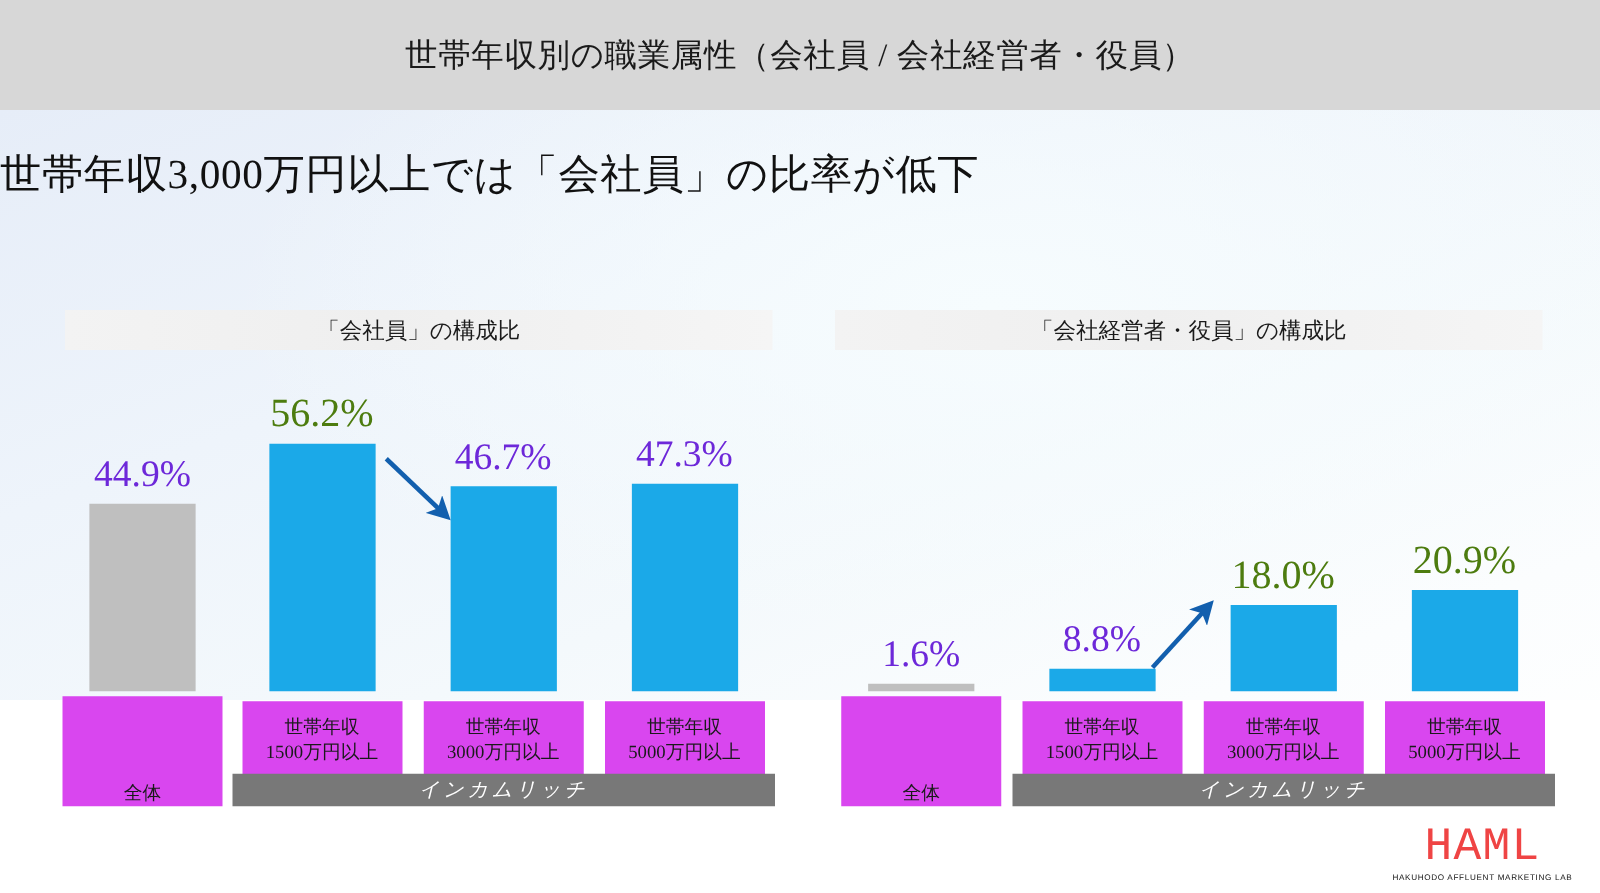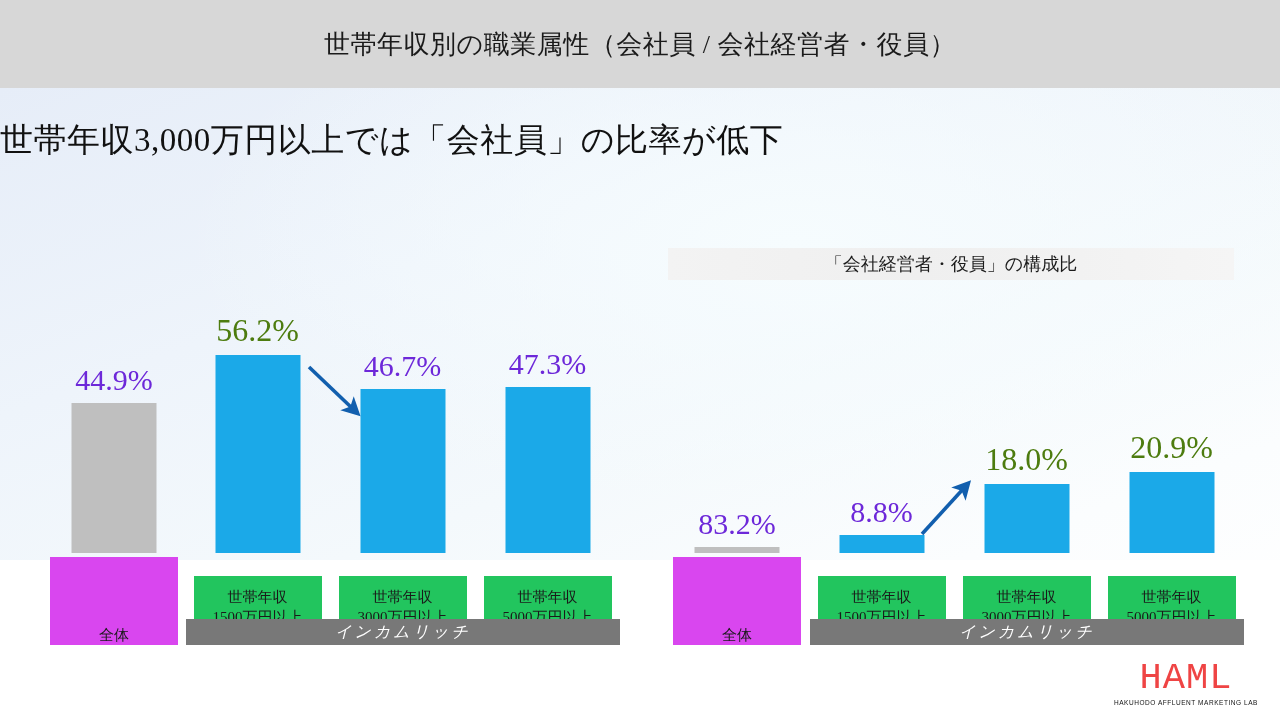--- a/index.html
+++ b/index.html
@@ -97,26 +97,26 @@
     white-space:nowrap;
     font-size:30px;
     font-family:"Liberation Serif", serif;
   }
   .bar-value.dark      { color:#6d28d9; }
   .bar-value.highlight { color:#4d7c0f; font-size:32px; }
 
   
   .axis-box {
     position:absolute;
-    bottom:7px;
+    bottom:22px;
     left:50%;
     transform:translateX(-50%);
     width:128px;
     height:62px;
-    background:#22c55e;
+    background:#d946ef;
     display:flex; flex-direction:column;
     align-items:center; justify-content:center;
     font-size:15px; line-height:20px;
     color:#1a1a1a;
     text-align:center;
   }
   .axis-box.total {
     height:88px;
     bottom:0;
     background:#d946ef;
@@ -172,20 +172,21 @@
   <div class="body-bg"></div>
   <div class="body-bg-fade"></div>
 
   <div class="header-band"></div>
   <div class="header-title">世帯年収別の職業属性（会社員 / 会社経営者・役員）</div>
 
   <div class="headline">
     <div class="headline-line">世帯年収3,000万円以上では「会社員」の比率が低下</div>
   </div>
 
+  <div class="panel-title" id="panel-title-left">「会社員」の構成比</div>
   <div class="panel-title" id="panel-title-right">「会社経営者・役員」の構成比</div>
 
   <div class="chart" id="chart-left">
 
     <div class="bar-col" style="left:4px; width:140px; height:345px;">
       <div class="bar gray" style="height:150px; bottom:92px;"></div>
       <div class="bar-value dark" style="bottom:248px;">44.9%</div>
       <div class="axis-box total">
         <span>全体</span>
       </div>
@@ -227,21 +228,21 @@
         <path d="M0,0 L5.2,2.7 L0,5.4 L1.3,2.7 Z" fill="#125fae"></path>
       </marker>
     </defs>
     <line x1="9" y1="9" x2="53" y2="51" stroke="#125fae" stroke-width="3.6" marker-end="url(#ah-down)"></line>
   </svg>
 
   <div class="chart" id="chart-right">
 
     <div class="bar-col" style="left:2px; width:140px; height:345px;">
       <div class="bar gray" style="height:6px; bottom:92px;"></div>
-      <div class="bar-value dark" style="bottom:104px;">83.2%</div>
+      <div class="bar-value dark" style="bottom:104px;">1.6%</div>
       <div class="axis-box total">
         <span>全体</span>
       </div>
     </div>
 
     <div class="bar-col" style="left:145px; width:143px; height:345px;">
       <div class="bar blue" style="height:18px; bottom:92px;"></div>
       <div class="bar-value dark" style="bottom:116px;">8.8%</div>
       <div class="axis-box">
         <span>世帯年収</span>

